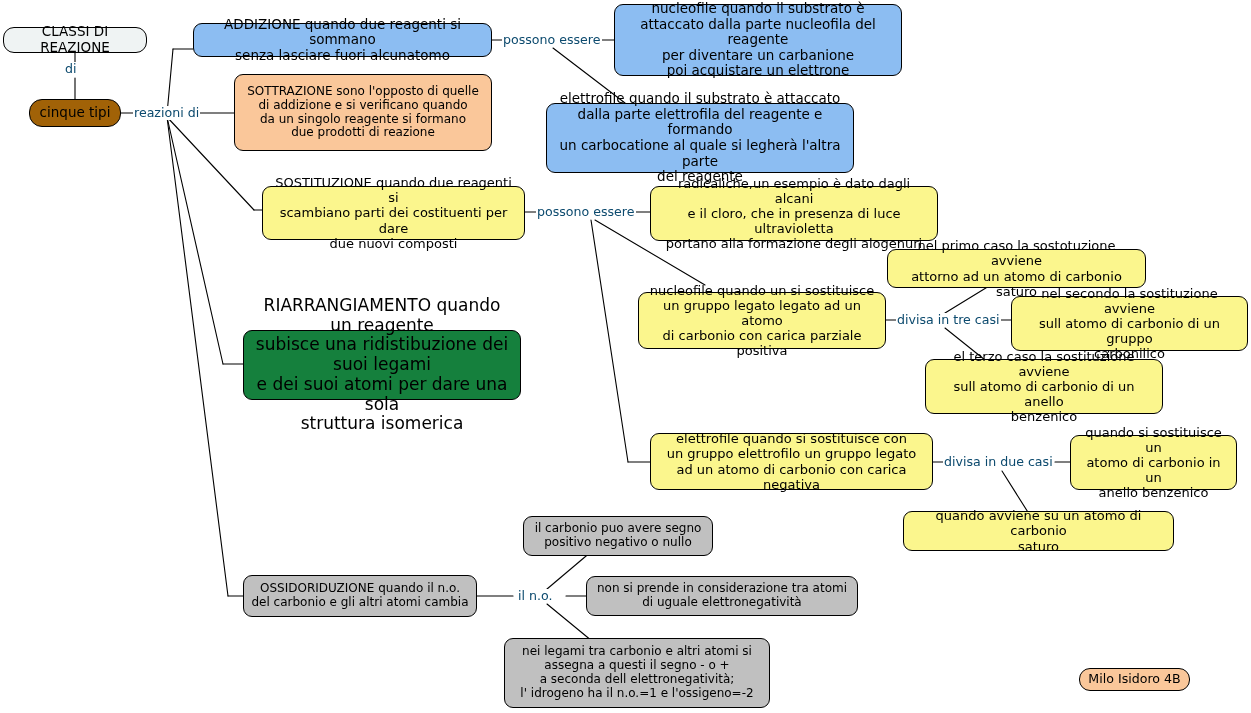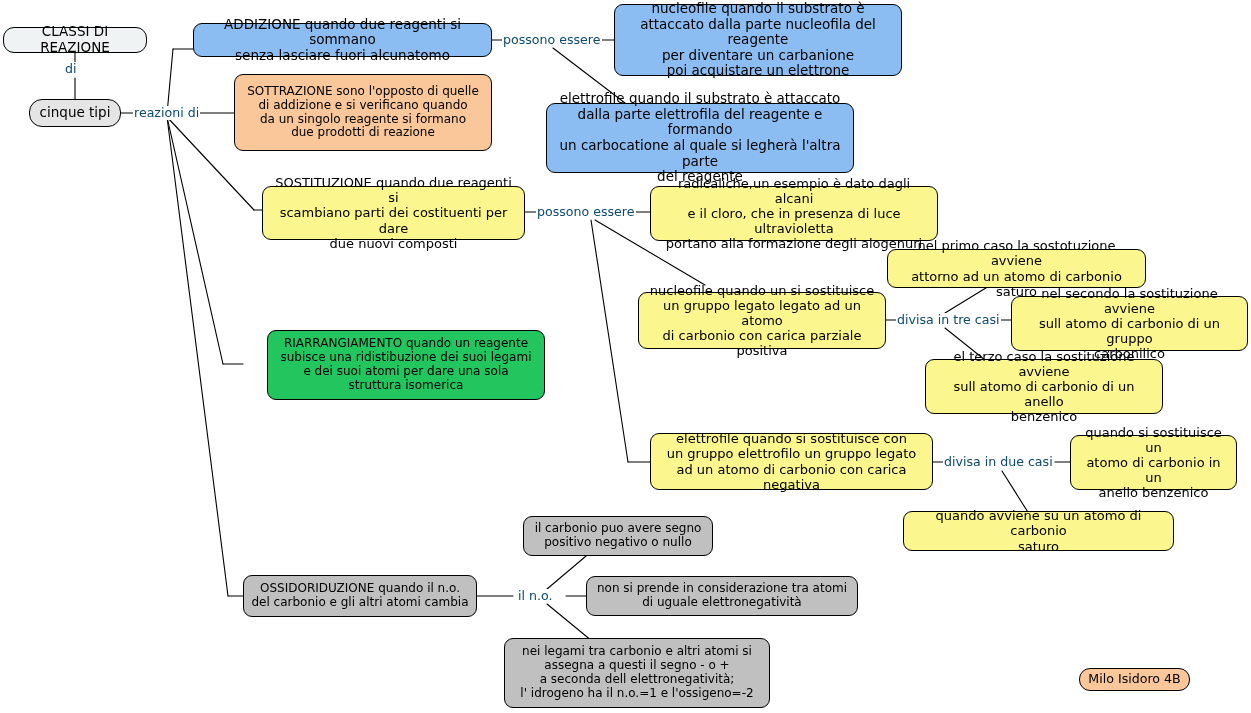--- a/index.html
+++ b/index.html
@@ -39,28 +39,28 @@
     line-height: 1.16;
     white-space: pre-line;
     z-index: 2;
   }
   .node.root {
     background: #eff3f3;
     border-radius: 11px;
     font-size: 13.5px;
   }
   .node.plain {
-    background: #e5e5e5;
+    background: #a16207;
     border-radius: 13px;
     font-size: 13.5px;
   }
   .node.blue   { background: #8cbdf2; font-size: 13.5px; }
   .node.orange { background: #fac79a; font-size: 12px; }
   .node.yellow { background: #fbf68d; font-size: 13px; }
-  .node.green  { background: #22c55e; font-size: 12px; margin-left: 24px; }
+  .node.green  { background: #15803d; font-size: 17px; }
   .node.gray   { background: #c0c0c0; font-size: 12px; }
   .node.peach  { background: #fac79a; font-size: 12.6px; border-radius: 11px; }
 
   .linklabel {
     position: absolute;
     font-size: 12.6px;
     color: #0c4a6e;
     background: #ffffff;
     white-space: nowrap;
     z-index: 3;

